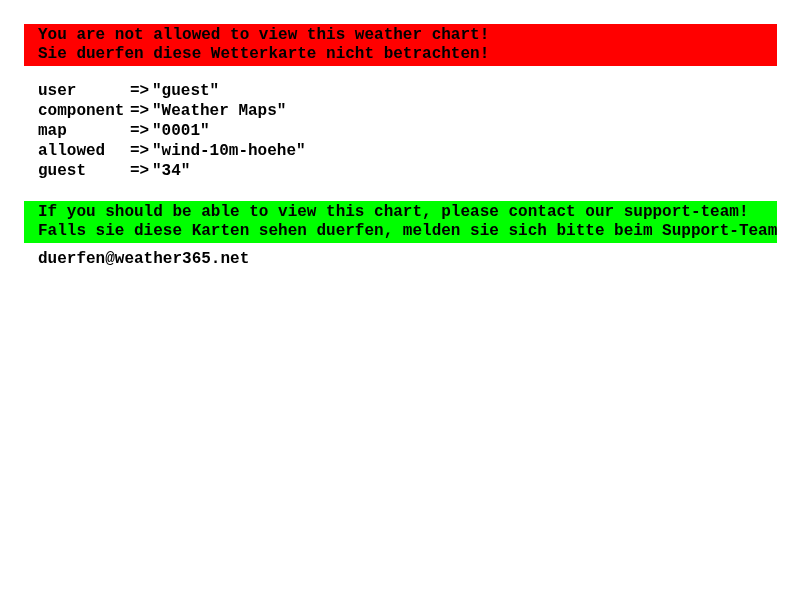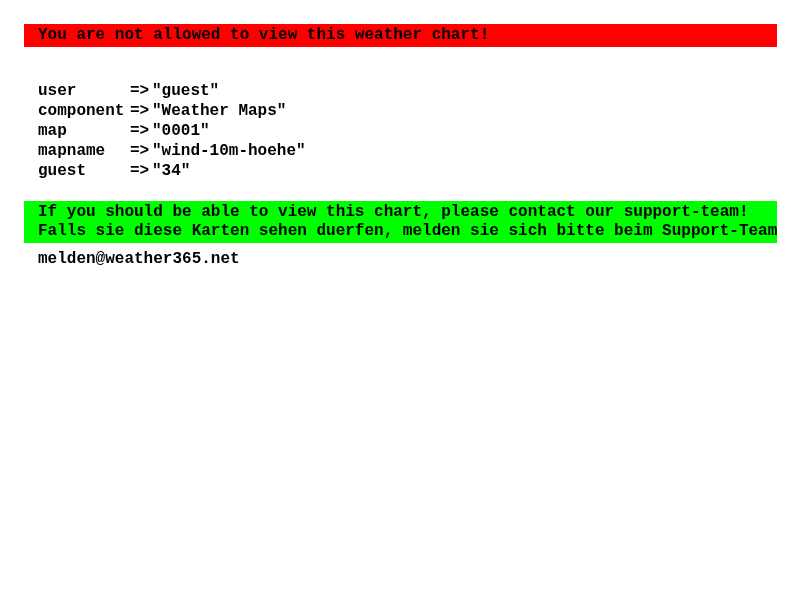--- a/index.html
+++ b/index.html
@@ -64,52 +64,53 @@
     white-space:nowrap;
   }
 </style>
 </head>
 <body>
 
 <div class="page">
 
   <div class="banner banner-error">
     <div>You are not allowed to view this weather chart!</div>
+    <div>Sie duerfen diese Wetterkarte nicht betrachten!</div>
   </div>
 
   <div class="details">
     <div class="detail-row">
       <span>user</span>
       <span>=&gt;</span>
       <span>"guest"</span>
     </div>
     <div class="detail-row">
       <span>component</span>
       <span>=&gt;</span>
       <span>"Weather Maps"</span>
     </div>
     <div class="detail-row">
       <span>map</span>
       <span>=&gt;</span>
       <span>"0001"</span>
     </div>
     <div class="detail-row">
-      <span>mapname</span>
+      <span>allowed</span>
       <span>=&gt;</span>
       <span>"wind-10m-hoehe"</span>
     </div>
     <div class="detail-row">
       <span>guest</span>
       <span>=&gt;</span>
       <span>"34"</span>
     </div>
   </div>
 
   <div class="banner banner-support">
     <div>If you should be able to view this chart, please contact our support-team!</div>
     <div>Falls sie diese Karten sehen duerfen, melden sie sich bitte beim Support-Team!</div>
   </div>
 
   <div class="footer">
-    <span>melden@weather365.net</span>
+    <span>duerfen@weather365.net</span>
   </div>
 
 </div>
 
 </body></html>

